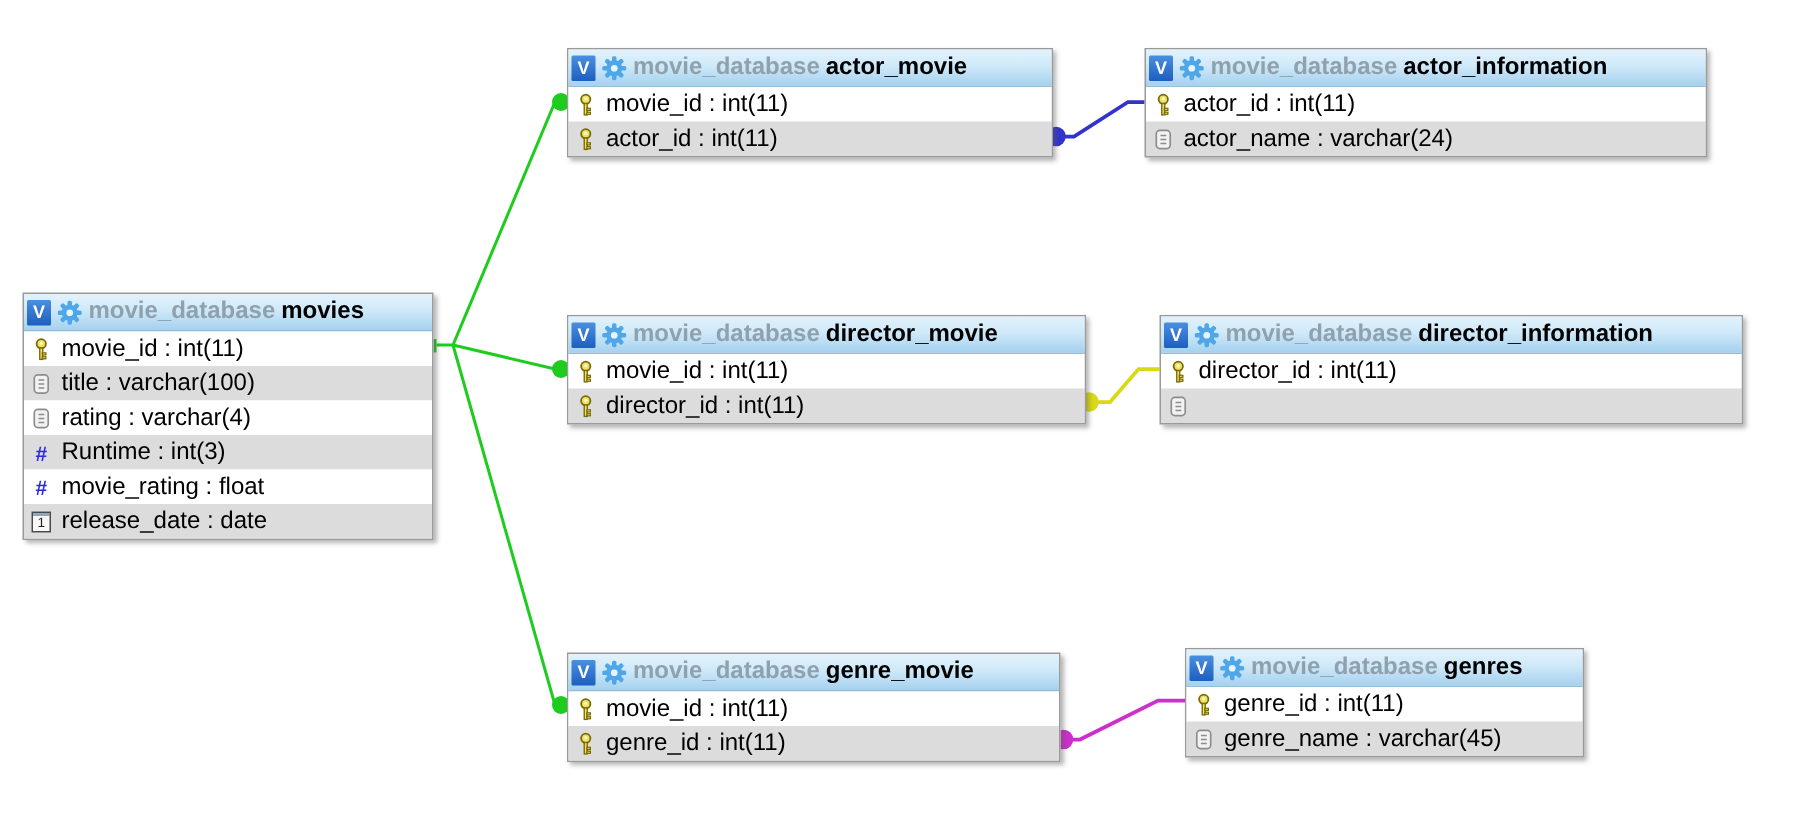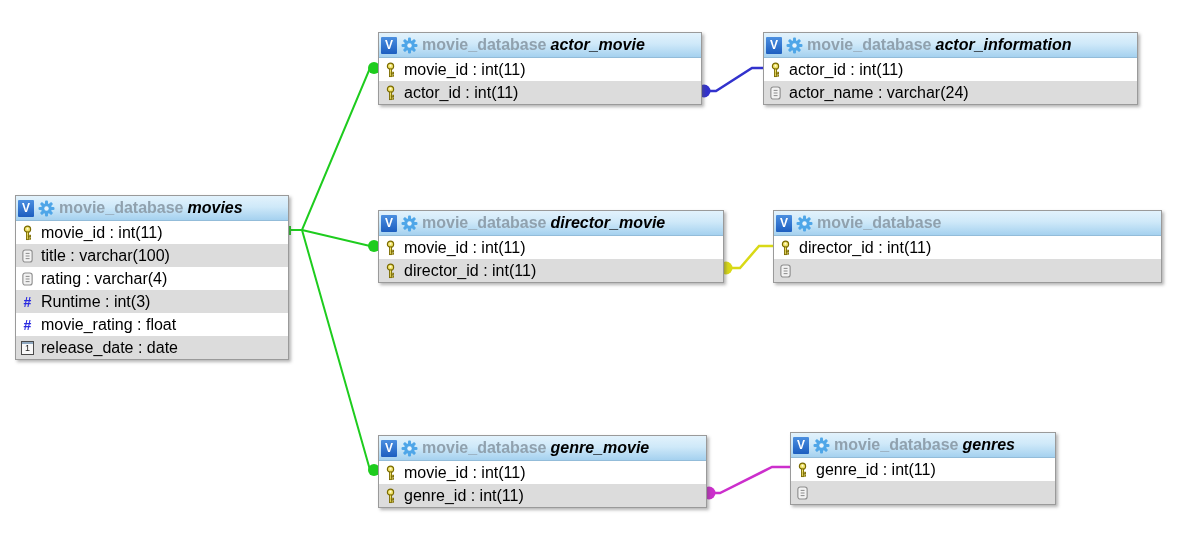--- a/index.html
+++ b/index.html
@@ -40,21 +40,21 @@
     background:linear-gradient(#4b8fe0,#1d5ec0);
     color:#fff;
     font-weight:bold;
     font-size:12px;
     line-height:17px;
     text-align:center;
     border-radius:1px;
   }
   .gear { flex:0 0 auto; width:17px; height:17px; }
   .schema-name { color:#90a1ae;font-weight:bold; }
-  .table-title { font-weight:bold; color:#000;font-style:italic; }
+  .table-title { font-weight:bold; color:#000; }
 
   .row {
     height:23px;
     display:flex;
     align-items:center;
     gap:7px;
     padding:0 0 0 5px;
     white-space:nowrap;
     overflow:hidden;
     background:#ffffff;
@@ -254,20 +254,21 @@
     </div>
   </div>
 
   <div class="db-table" style="left:773px; top:210px; width:387px;">
     <div class="thead">
       <span class="vbadge">V</span>
       <svg class="gear">
           <use href="#sym-gear"></use>
         </svg>
       <span class="schema-name">movie_database</span>
+      <span class="table-title">director_information</span>
     </div>
     <div class="rows">
       <div class="row">
         <svg class="cicon">
             <use href="#sym-key"></use>
           </svg>
         <span class="col-label">director_id : int(11)</span>
       </div>
       <div class="row">
         <svg class="cicon">
@@ -315,17 +316,18 @@
       <div class="row">
         <svg class="cicon">
             <use href="#sym-key"></use>
           </svg>
         <span class="col-label">genre_id : int(11)</span>
       </div>
       <div class="row">
         <svg class="cicon">
             <use href="#sym-text"></use>
           </svg>
+        <span class="col-label">genre_name : varchar(45)</span>
       </div>
     </div>
   </div>
 
 </div>
 
 </body></html>

